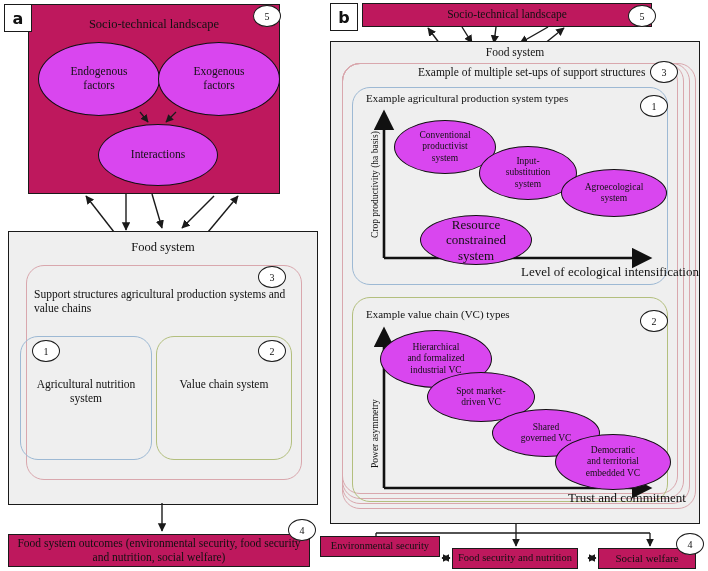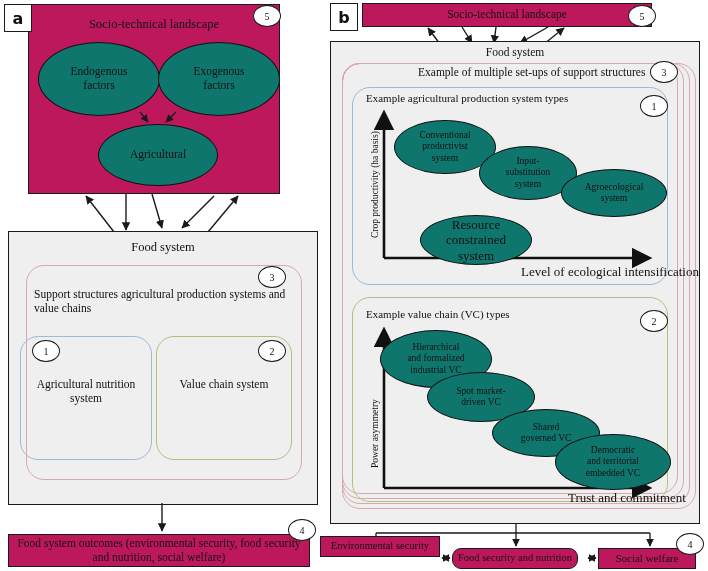--- a/index.html
+++ b/index.html
@@ -8,42 +8,42 @@
   .abs{position:absolute;}
   .box{box-sizing:border-box;background:#be185d;border:1.6px solid #1a1a1a;}
   .gray{background:#efefef;}
   .ctr{display:flex;align-items:center;justify-content:center;text-align:center;}
   .panel-letter{width:26px;height:26px;border:1.4px solid #1a1a1a;background:#fff;
       font-family:"DejaVu Sans",sans-serif;font-weight:bold;font-size:16px;
       display:flex;align-items:center;justify-content:center;z-index:40;}
   .badge{border:1.3px solid #1a1a1a;border-radius:50%;background:#fff;
       display:flex;align-items:center;justify-content:center;
       font-size:10px;z-index:30;}
-  .ell{border:1.5px solid #111;border-radius:50%;background:#0f766e;
+  .ell{border:1.5px solid #111;border-radius:50%;background:#d946ef;
       display:flex;align-items:center;justify-content:center;text-align:center;
       line-height:1.12;z-index:12;}
   .rr{box-sizing:border-box;border-radius:18px;background:transparent;}
   .lbl{font-size:11.5px;line-height:1.18;}
   .small{font-size:13px;}
   .vlabel{writing-mode:vertical-rl;transform:rotate(180deg);
       font-size:9.5px;white-space:nowrap;}
   svg{position:absolute;overflow:visible;}
 </style>
 </head>
 <body>
 
 <div class="abs panel-letter" style="left:4px;top:4px;">a</div>
 
 <div class="abs box" style="left:28px;top:4px;width:252px;height:190px;"></div>
 <div class="abs ctr lbl" style="left:28px;top:16px;width:252px;height:16px;font-size:12.5px;">Socio-technical landscape</div>
 <div class="abs badge" style="left:253px;top:5px;width:26px;height:20px;">5</div>
 
 <div class="abs ell lbl" style="left:38px;top:42px;width:120px;height:72px;">Endogenous<br>factors</div>
 <div class="abs ell lbl" style="left:158px;top:42px;width:120px;height:72px;">Exogenous<br>factors</div>
-<div class="abs ell lbl" style="left:98px;top:124px;width:118px;height:60px;">Agricultural</div>
+<div class="abs ell lbl" style="left:98px;top:124px;width:118px;height:60px;">Interactions</div>
 
 <svg class="abs" style="left:0;top:0;width:340px;height:200px;">
   <defs>
     <marker id="ah" markerWidth="7" markerHeight="7" refX="5.5" refY="3" orient="auto">
       <path d="M0,0 L6,3 L0,6 z" fill="#1a1a1a"></path>
     </marker>
   </defs>
   <path d="M140,112 L148,122" stroke="#1a1a1a" stroke-width="1.3" fill="none" marker-end="url(#ah)"></path>
   <path d="M176,112 L166,122" stroke="#1a1a1a" stroke-width="1.3" fill="none" marker-end="url(#ah)"></path>
 </svg>
@@ -141,21 +141,21 @@
 
 <svg class="abs" style="left:320px;top:523px;width:388px;height:26px;">
   <path d="M196,0 L196,10" stroke="#1a1a1a" stroke-width="1.3" fill="none"></path>
   <path d="M56,10 L330,10" stroke="#1a1a1a" stroke-width="1.3" fill="none"></path>
   <path d="M56,10 L56,23" stroke="#1a1a1a" stroke-width="1.3" fill="none" marker-end="url(#ah)"></path>
   <path d="M196,10 L196,23" stroke="#1a1a1a" stroke-width="1.3" fill="none" marker-end="url(#ah)"></path>
   <path d="M330,10 L330,23" stroke="#1a1a1a" stroke-width="1.3" fill="none" marker-end="url(#ah)"></path>
 </svg>
 
 <div class="abs box ctr lbl" style="left:320px;top:536px;width:120px;height:21px;font-size:10.5px;">Environmental security</div>
-<div class="abs box ctr lbl" style="left:452px;top:548px;width:126px;height:21px;font-size:10.5px;border-radius:9px;">Food security and nutrition</div>
+<div class="abs box ctr lbl" style="left:452px;top:548px;width:126px;height:21px;font-size:10.5px;">Food security and nutrition</div>
 <div class="abs box ctr lbl" style="left:598px;top:548px;width:98px;height:21px;font-size:11px;">Social welfare</div>
 
 <svg class="abs" style="left:436px;top:552px;width:170px;height:14px;">
   <path d="M6,6 L14,6" stroke="#1a1a1a" stroke-width="1.3" fill="none" marker-end="url(#ah)"></path>
   <path d="M14,6 L6,6" stroke="#1a1a1a" stroke-width="1.3" fill="none" marker-end="url(#ah)"></path>
   <path d="M152,6 L160,6" stroke="#1a1a1a" stroke-width="1.3" fill="none" marker-end="url(#ah)"></path>
   <path d="M160,6 L152,6" stroke="#1a1a1a" stroke-width="1.3" fill="none" marker-end="url(#ah)"></path>
 </svg>
 
 <div class="abs badge" style="left:676px;top:533px;width:26px;height:20px;">4</div>

